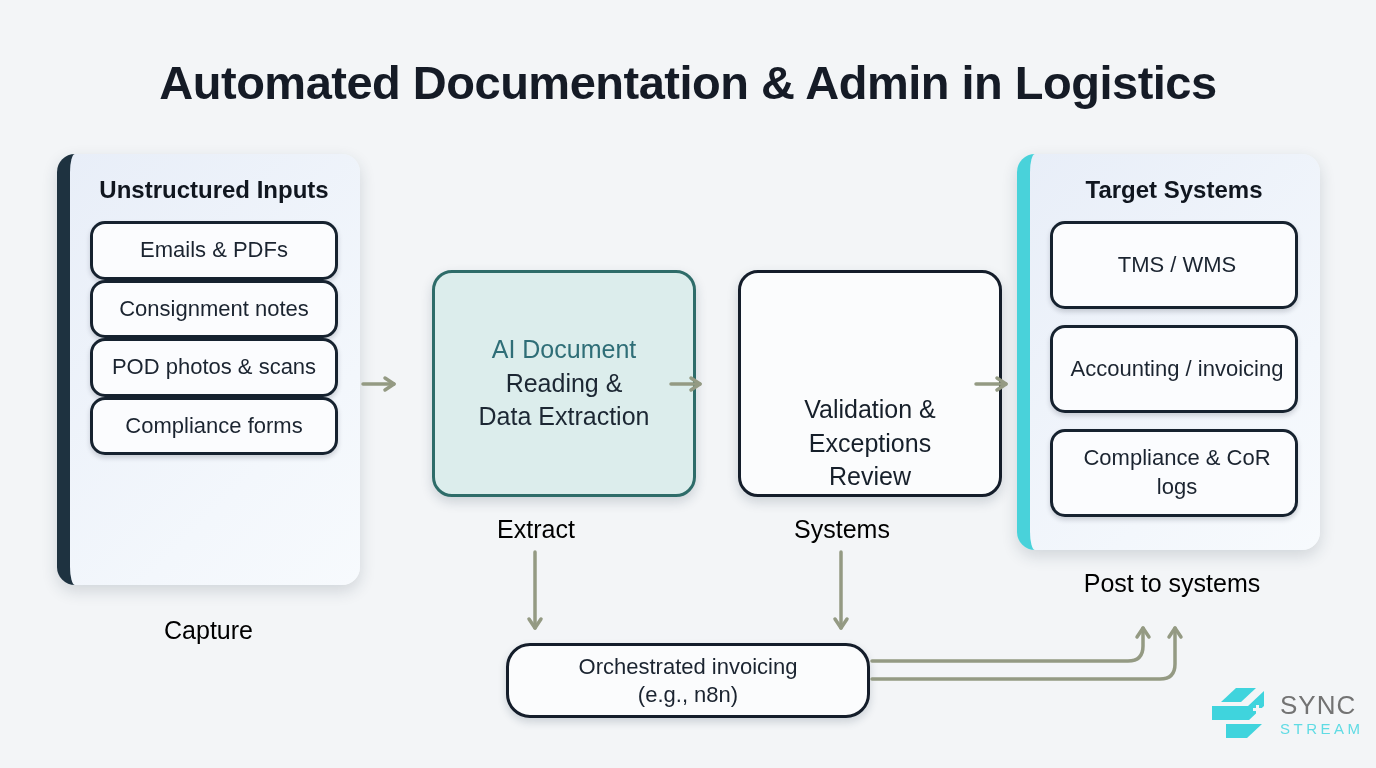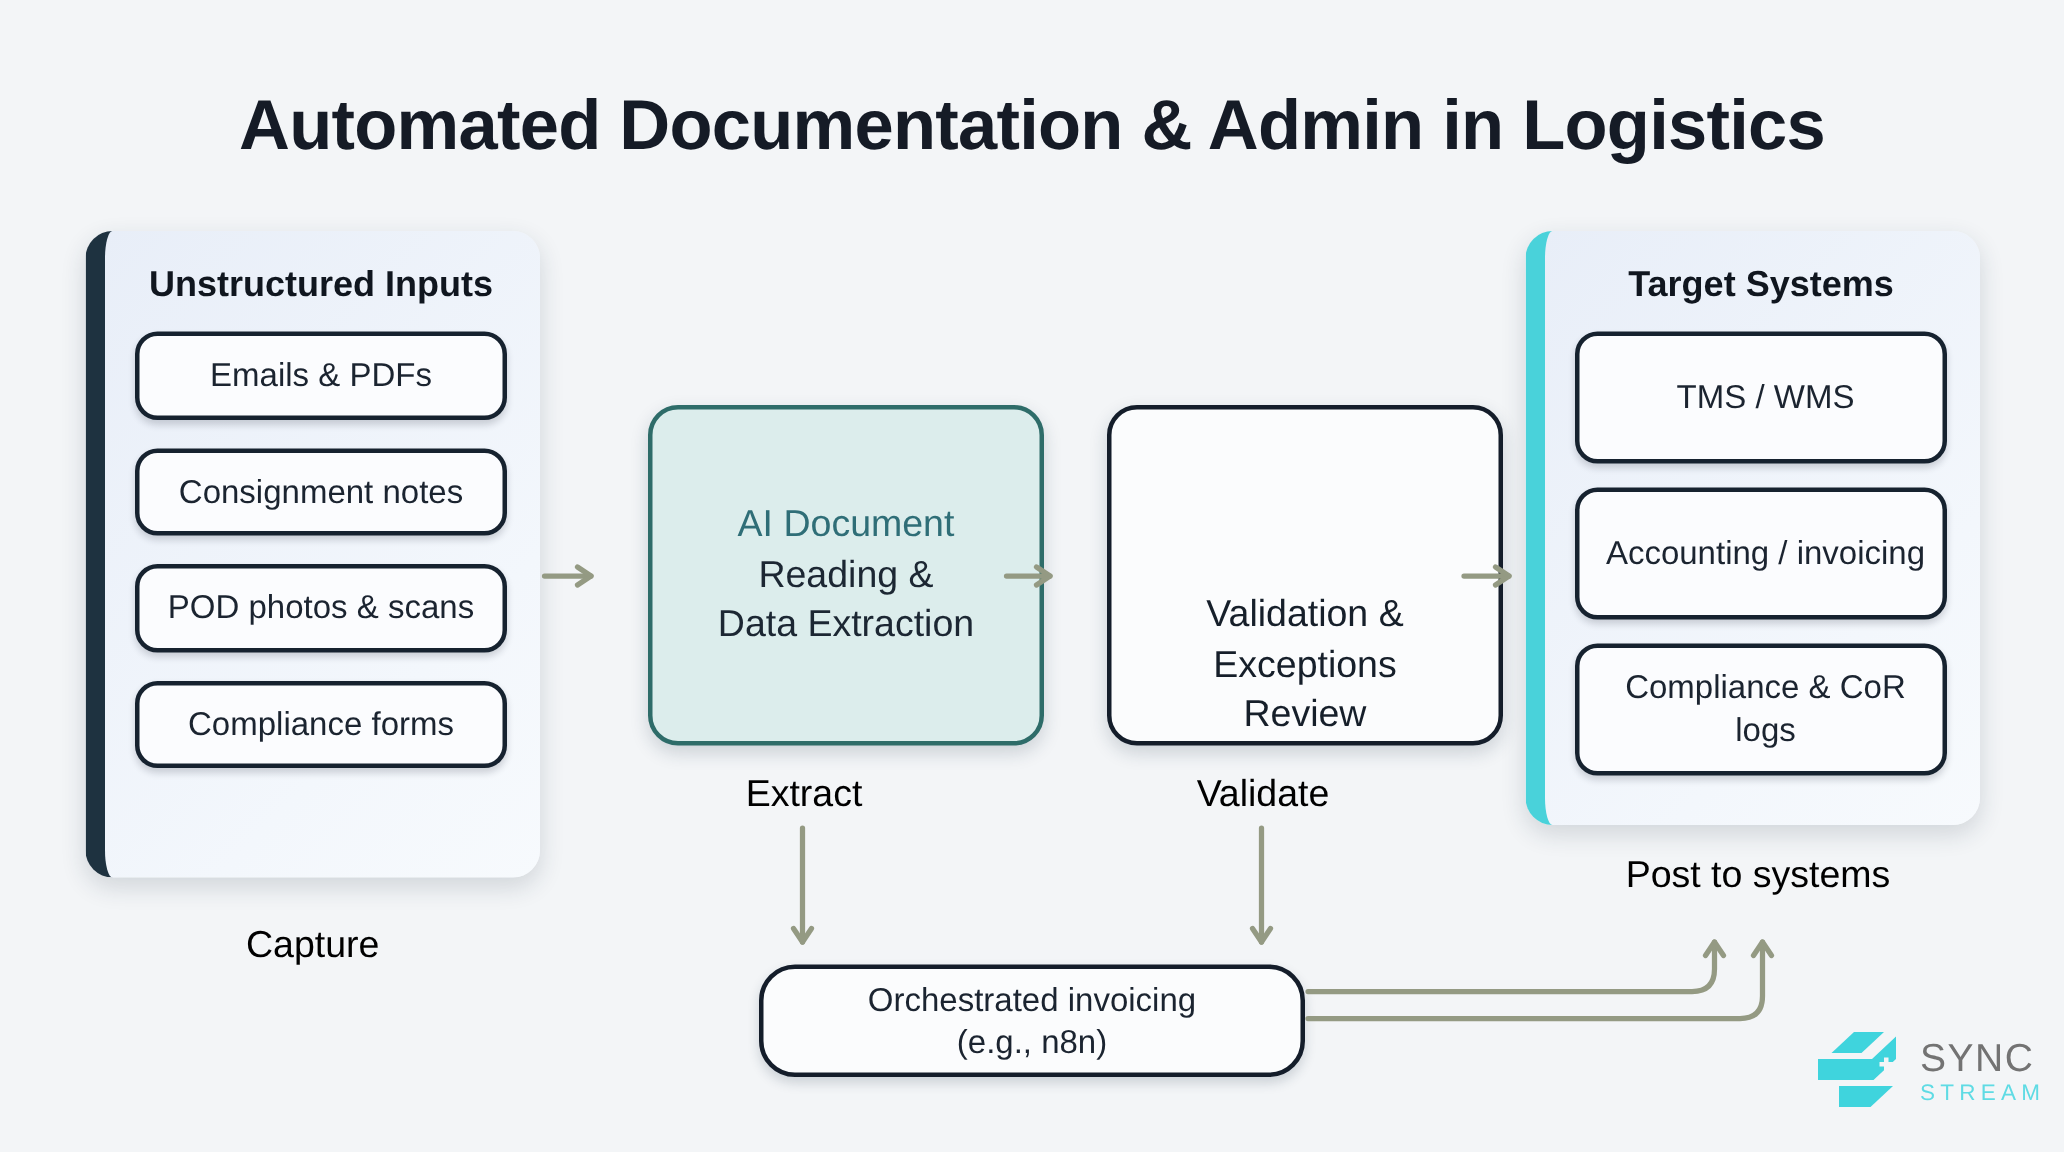--- a/index.html
+++ b/index.html
@@ -38,21 +38,21 @@
     left: 1017px; top: 154px; width: 303px; height: 396px;
     border-left: 13px solid #49d2da;
   }
   .panel-header {
     text-align: center;
     font-size: 24px;
     font-weight: bold;
     color: #10161f;
     margin-bottom: 17px;
   }
-  .panel-items { display: flex; flex-direction: column; gap: 19px; }
+  .panel-items { display: flex; flex-direction: column; }
   .panel.right .panel-items { gap: 16px; }
   .item-box {
     border: 3px solid #16222f;
     border-radius: 15px;
     background: #fbfcfe;
     box-shadow: 0 3px 5px rgba(20,30,45,0.18);
     text-align: center;
     font-size: 22px;
     line-height: 1.3;
     padding: 12px 10px;
@@ -169,21 +169,21 @@
   <span>Reading &amp;</span>
   <span>Data Extraction</span>
 </div>
 <div class="caption cap-extract">Extract</div>
 
 <div class="process-box box-validate">
   <span>Validation &amp;</span>
   <span>Exceptions</span>
   <span>Review</span>
 </div>
-<div class="caption cap-validate">Validate</div>
+<div class="caption cap-validate">Systems</div>
 
 <div class="panel right">
   <div class="panel-header">Target Systems</div>
   <div class="panel-items">
     <div class="item-box">TMS / WMS</div>
     <div class="item-box">Accounting / invoicing</div>
     <div class="item-box">Compliance &amp; CoR logs</div>
   </div>
 </div>
 <div class="caption cap-post">Post to systems</div>

